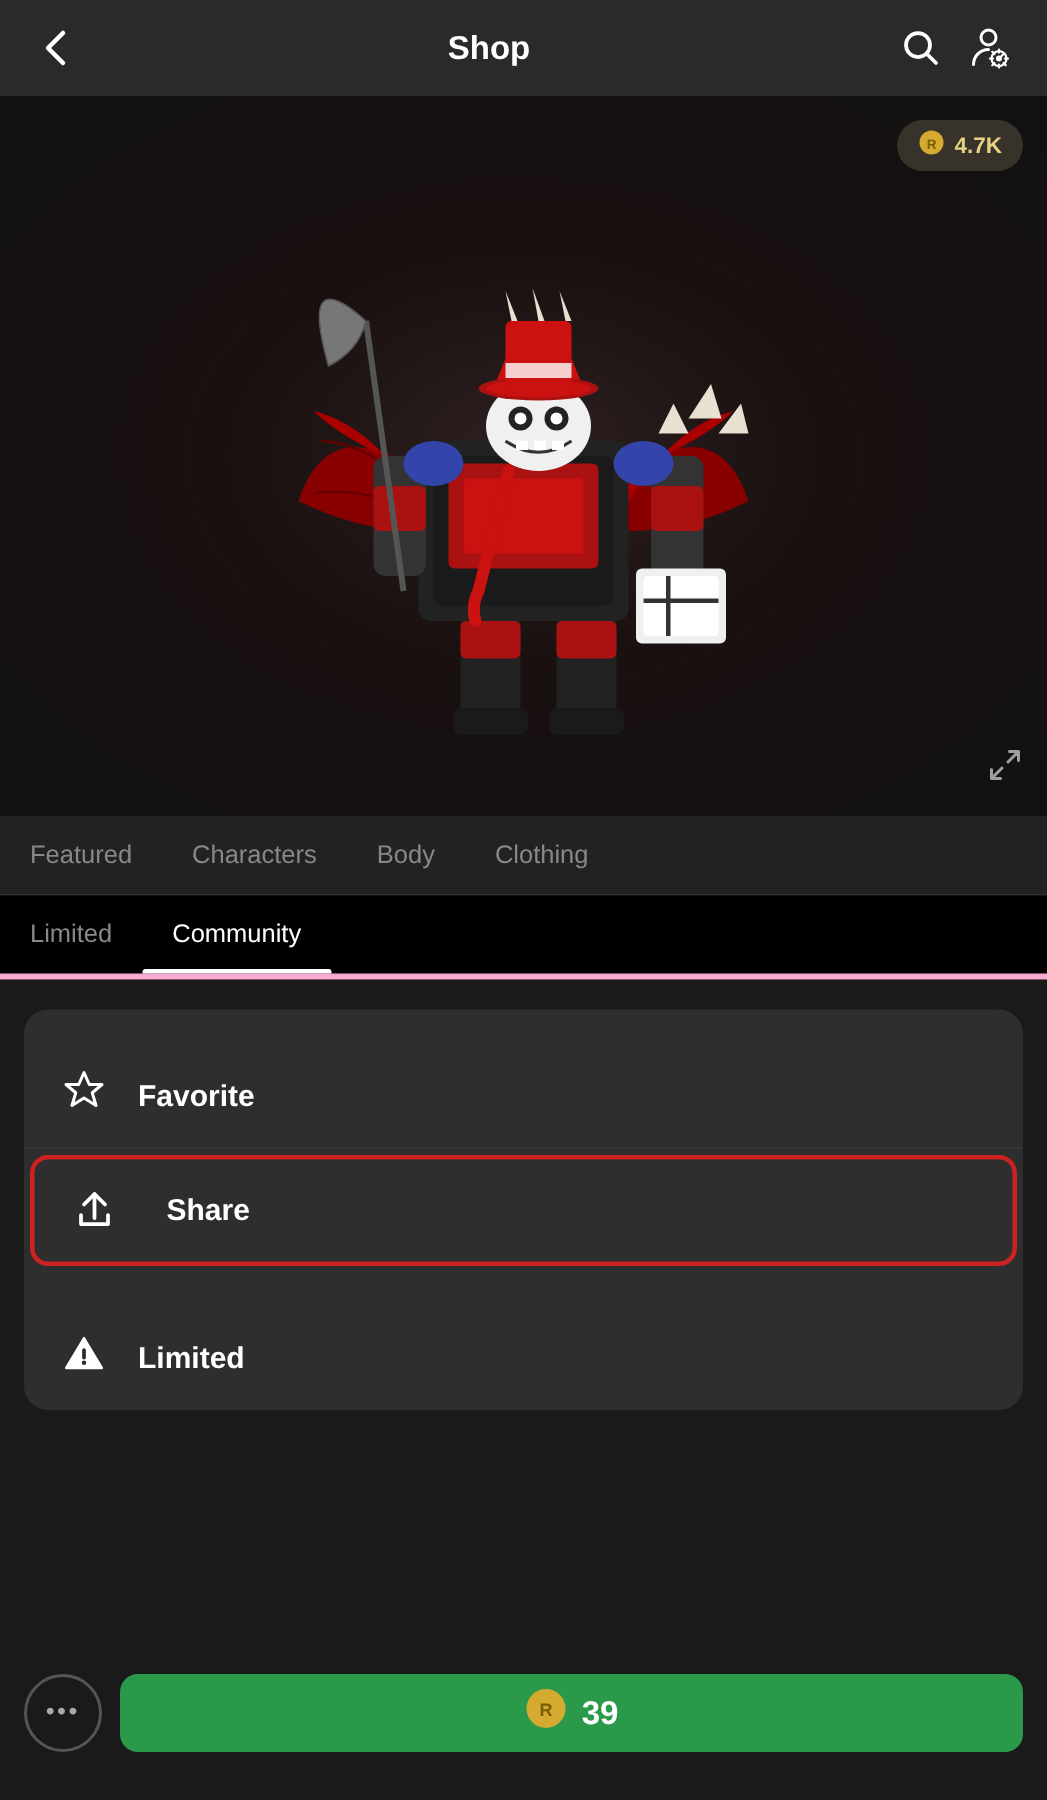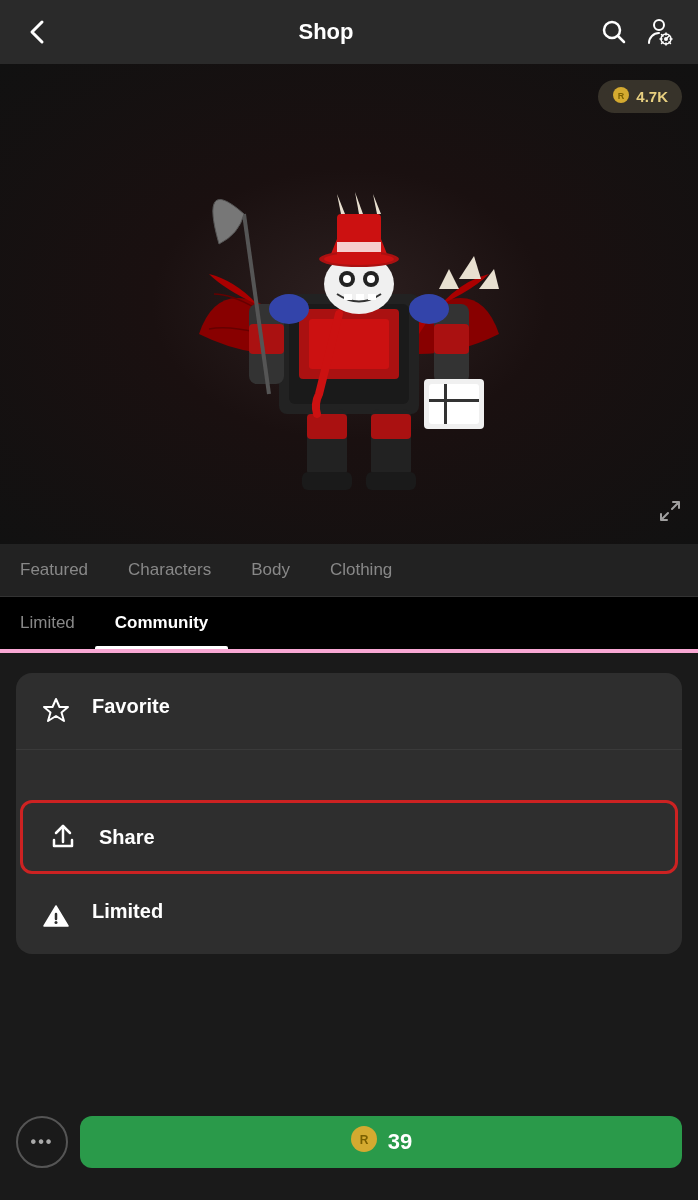--- a/index.html
+++ b/index.html
@@ -96,21 +96,21 @@
       padding: 16px 20px;
       font-size: 17px;
       font-weight: 500;
       color: #888;
       cursor: pointer;
       white-space: nowrap;
       position: relative;
     }
     .tab-item.active {
       color: #ffffff;
-      font-weight: 700;
+      font-weight: 400;
     }
     .tab-item.active::after {
       content: '';
       position: absolute;
       bottom: 0;
       left: 0;
       right: 0;
       height: 3px;
       background: #ffffff;
       border-radius: 2px 2px 0 0;
@@ -126,25 +126,26 @@
 
     
     .action-menu {
       margin: 20px 16px;
       background: #2e2e2e;
       border-radius: 16px;
       overflow: hidden;
     }
     .action-item {
       display: flex;
-      align-items: flex-start;
+      align-items: flex-end;
       gap: 20px;
       padding: 22px 24px;
       cursor: pointer;
       position: relative;
+      margin-top: 16px;
     }
     .action-item:not(:last-child) {
       border-bottom: 1px solid #3a3a3a;
     }
     .action-icon {
       width: 32px;
       height: 32px;
       display: flex;
       align-items: center;
       justify-content: center;
@@ -343,21 +344,21 @@
   <div class="action-item">
     <div class="action-icon">
       <svg width="30" height="30" viewBox="0 0 30 30" fill="none">
         <path d="M15 3L18.5 11H27L20.5 16.5L23 25L15 20L7 25L9.5 16.5L3 11H11.5L15 3Z" stroke="white" stroke-width="2" stroke-linejoin="round"></path>
       </svg>
     </div>
     <span class="action-label">Favorite</span>
   </div>
 
   <div style="padding: 4px; margin: 0;">
-    <div style="border: 3px solid #cc2222; border-radius: 12px; background: #2e2e2e; display: flex; align-items: center; gap: 20px; padding: 18px 24px; cursor: pointer; margin-top: 46px;">
+    <div style="border: 3px solid #cc2222; border-radius: 12px; background: #2e2e2e; display: flex; align-items: center; gap: 32px; padding: 18px 24px; cursor: pointer;">
       <div class="action-icon">
         <svg width="30" height="30" viewBox="0 0 30 30" fill="none">
           <path d="M15 4V20" stroke="white" stroke-width="2.5" stroke-linecap="round"></path>
           <path d="M8 11L15 4L22 11" stroke="white" stroke-width="2.5" stroke-linecap="round" stroke-linejoin="round"></path>
           <path d="M6 18V24H24V18" stroke="white" stroke-width="2.5" stroke-linecap="round" stroke-linejoin="round"></path>
         </svg>
       </div>
       <span class="action-label">Share</span>
     </div>
   </div>

